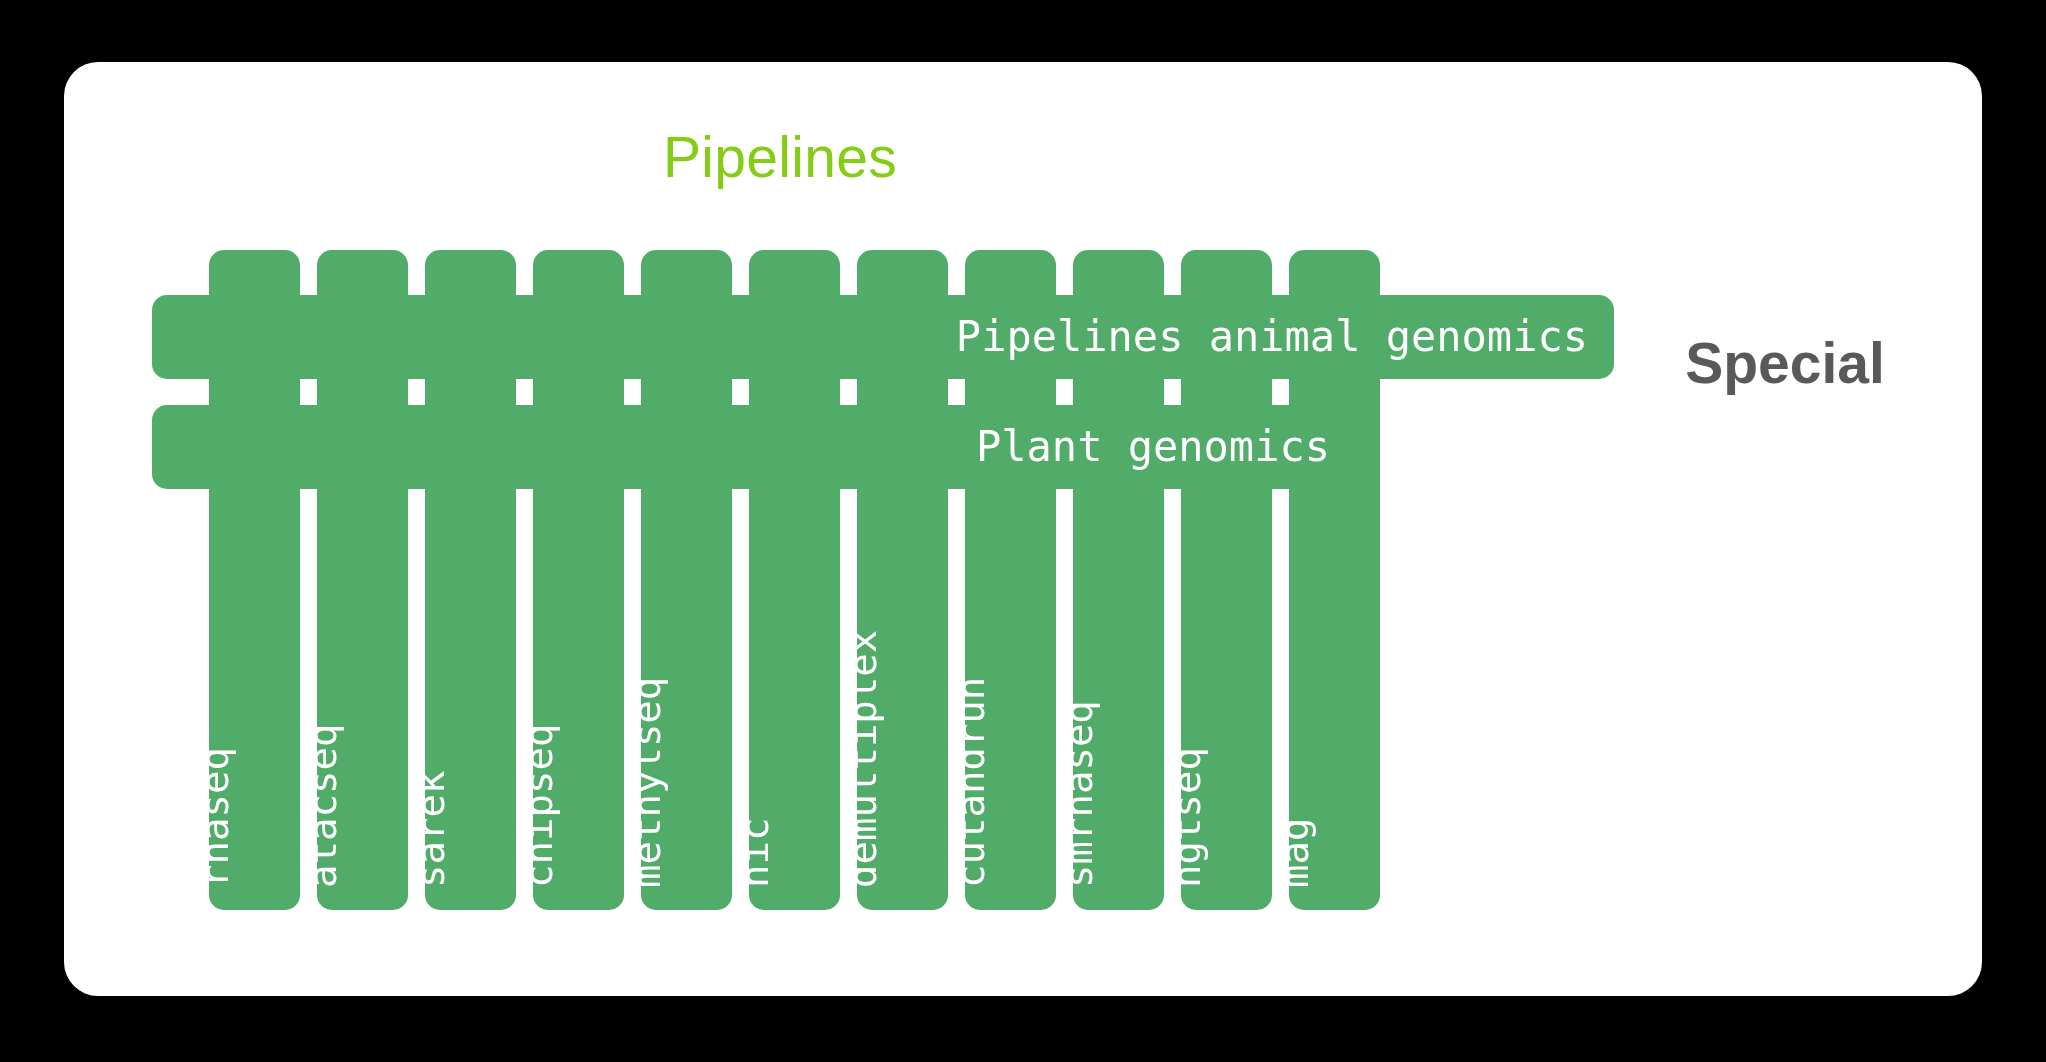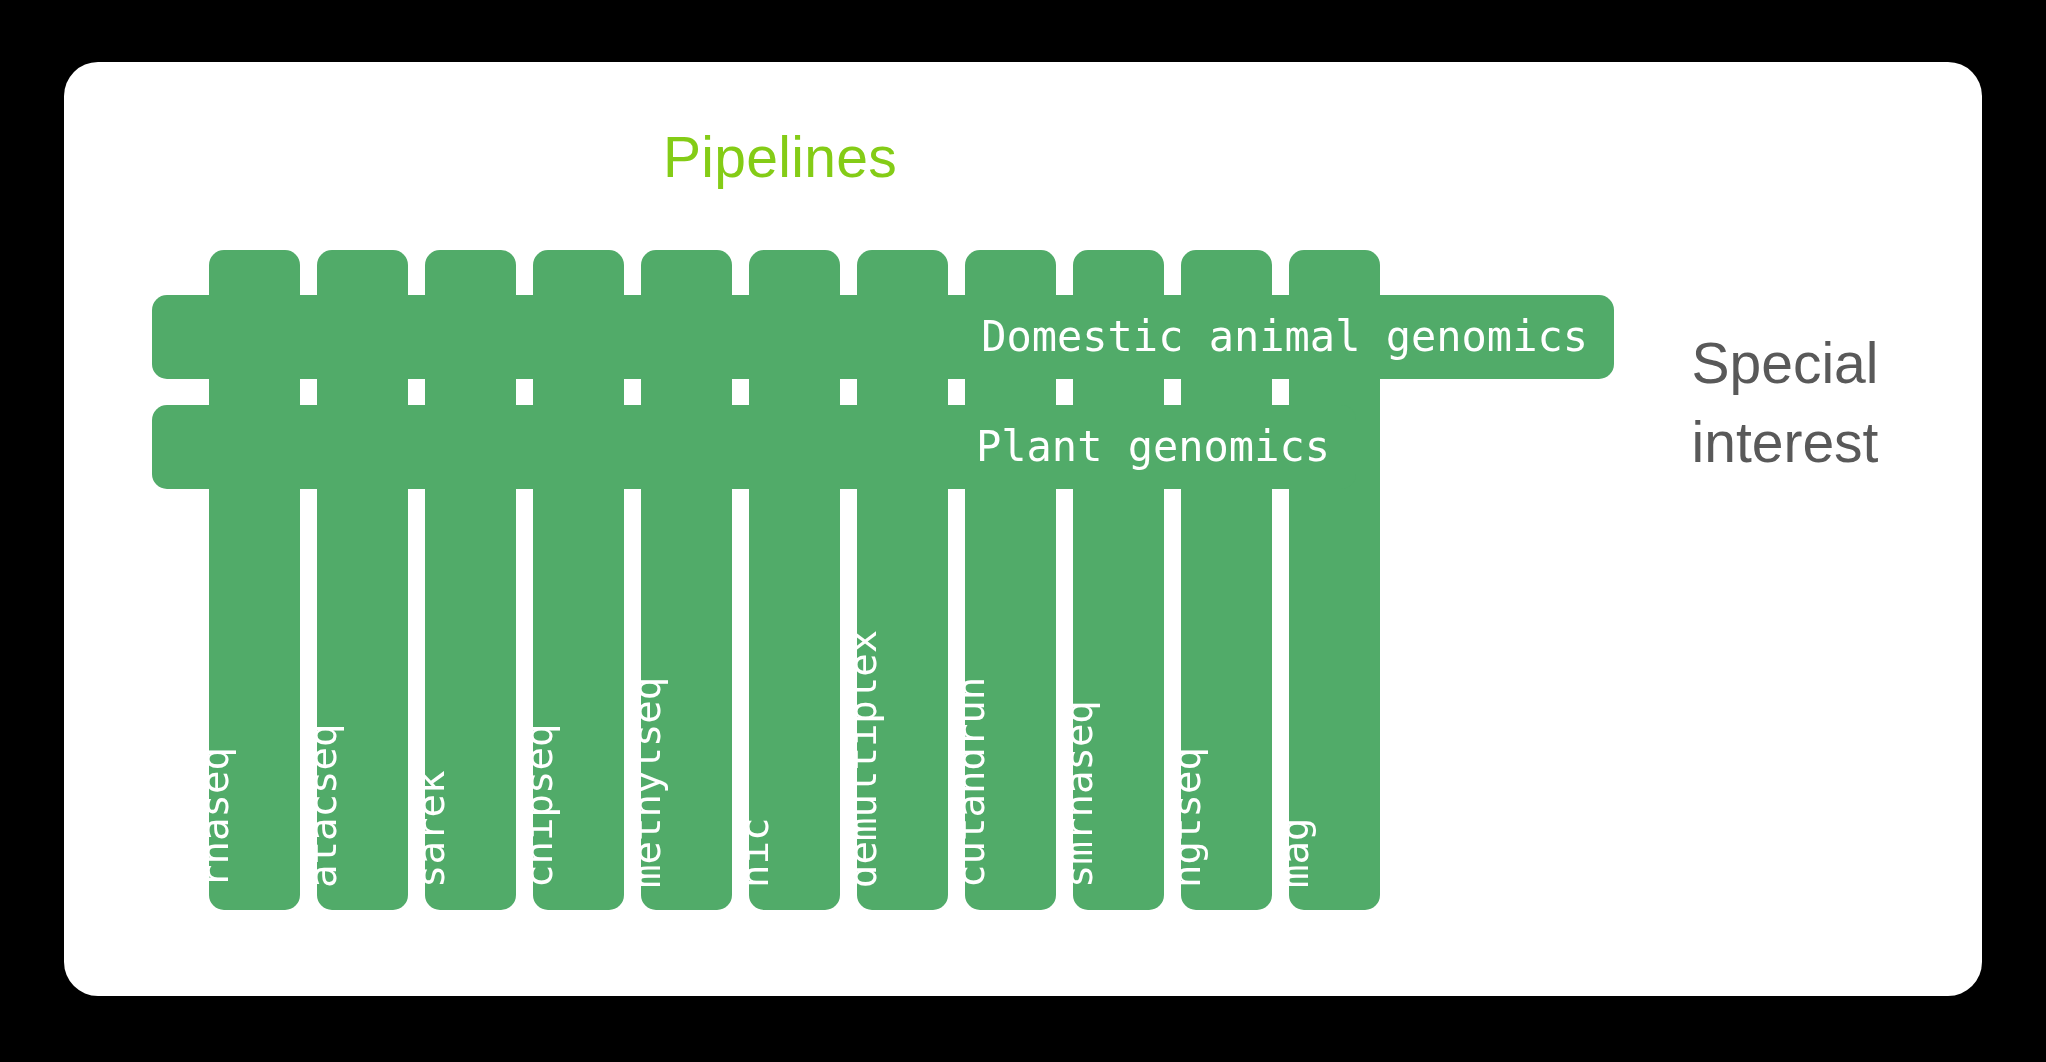--- a/index.html
+++ b/index.html
@@ -48,21 +48,21 @@
     white-space: nowrap;
   }
 
   #sig-title {
     position: absolute;
     left: 1640px;
     top: 324px;
     width: 290px;
     text-align: center;
     font-size: 57px;
-    font-weight: 400;
+    font-weight: 700;
     color: #595959;
     line-height: 1.38;
   }
   #sig-title .sig-line { display: block; }
 
   
   #diagram {
     position: absolute;
     left: 0;
     top: 0;
@@ -189,30 +189,29 @@
       </div>
     </div>
 
     <div class="vbar" style="left:1289px; top:250px; width:91px; height:660px;">
       <div class="vbar-label-wrap">
         <span class="vbar-label">mag</span>
       </div>
     </div>
 
     <div class="hbar" style="left:152px; top:295px; width:1462px; height:84px;">
-      <span class="hbar-label">Domestic animal genomics</span>
+      <span class="hbar-label">Pipelines animal genomics</span>
     </div>
 
     <div class="hbar" style="left:152px; top:405px; width:1204px; height:84px;">
       <span class="hbar-label">Plant genomics</span>
     </div>
 
 
   </div>
 
   <div id="pipelines-title">Pipelines</div>
 
   <div id="sig-title">
     <span class="sig-line">Special</span>
-    <span class="sig-line">interest</span>
   </div>
 
 </div>
 
 </body></html>

